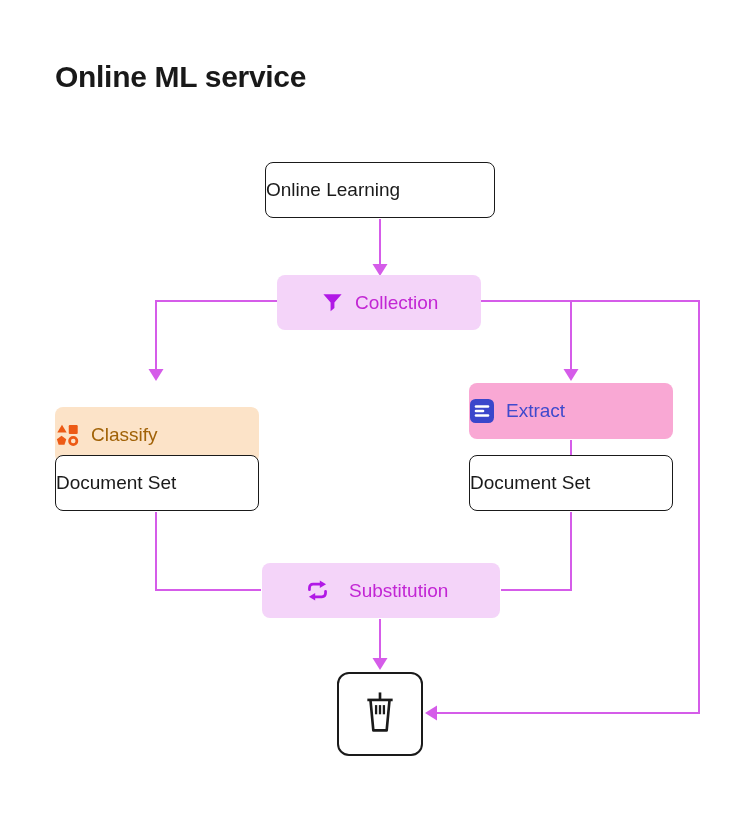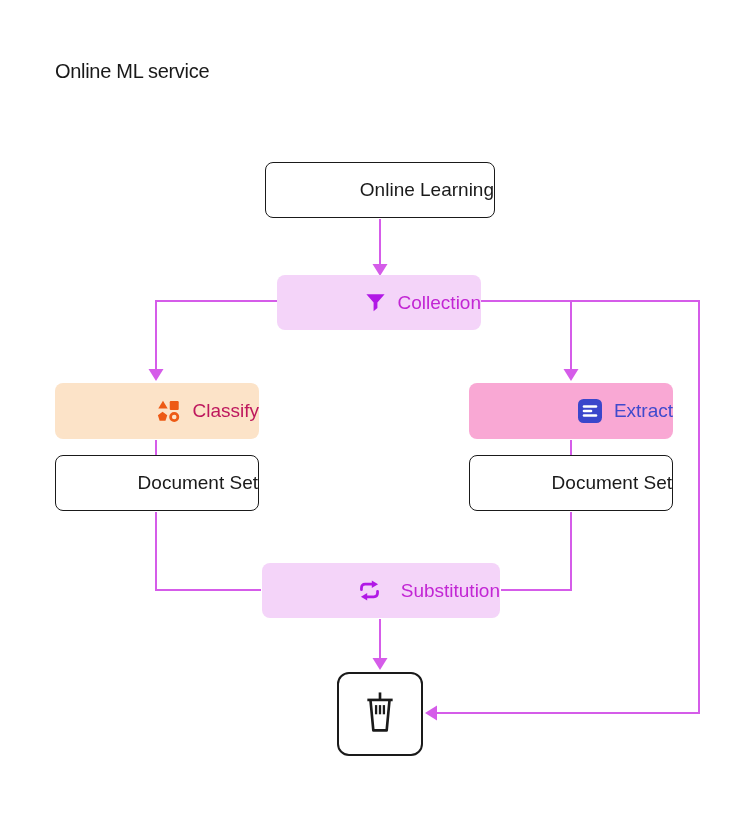--- a/index.html
+++ b/index.html
@@ -9,53 +9,54 @@
     position: relative;
     width: 755px;
     height: 813px;
     background: #ffffff;
     overflow: hidden;
   }
   .title {
     position: absolute;
     left: 55px;
     top: 60px;
-    font-size: 20px;
-    font-weight: 400;
+    font-size: 30px;
+    font-weight: 700;
     color: #191919;
     letter-spacing: -0.3px;
   }
   .connector-layer {
     position: absolute;
     left: 0; top: 0;
     width: 755px; height: 813px;
   }
   .node {
     position: absolute;
     display: flex;
     align-items: center;
-    justify-content: flex-end;
+    justify-content: flex-start;
     gap: 11px;
     border-radius: 8px;
     font-size: 19px;
   }
   .node .icon { display: flex; align-items: center; justify-content: center; }
   .plain {
     background: #ffffff;
     border: 1.6px solid #1a1a1a;
     color: #1a1a1a;
   }
   .collection, .substitution {
     background: #f4d4f9;
     color: #c226d4;
     padding-left: 44px;
   }
   .classify {
     background: #fce3c8;
-    color: #be185d;
+    color: #a16207;
+    margin-top: 24px;
   }
   .extract {
     background: #f9a8d4;
     color: #3f4acd;
   }
   .trash-node {
     position: absolute;
     background: #ffffff;
     border: 2px solid #1a1a1a;
     border-radius: 12px;

